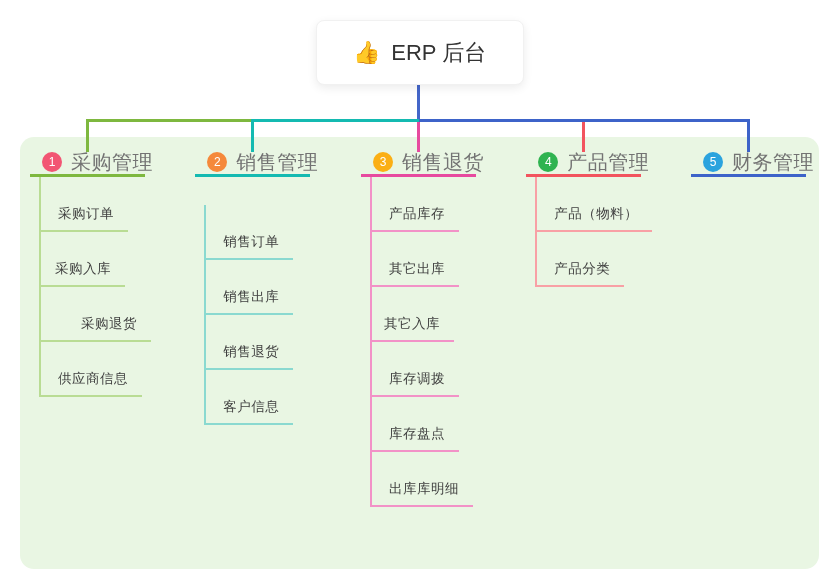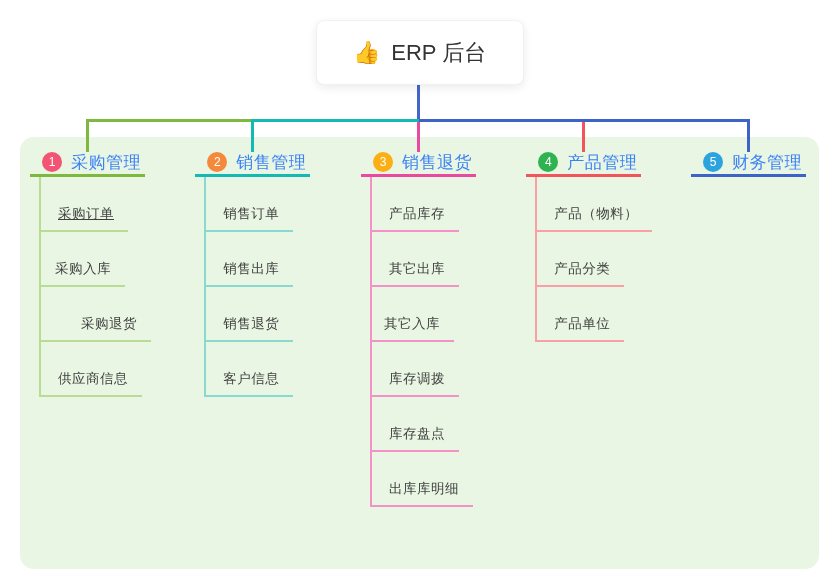--- a/index.html
+++ b/index.html
@@ -23,21 +23,21 @@
   .branch{position:absolute;top:150px;width:170px;}
   .branch-header{
     width:115px;height:27px;box-sizing:border-box;
     display:flex;align-items:center;gap:9px;padding-left:12px;
     border-bottom:3px solid #000;
   }
   .badge{
     flex:0 0 20px;width:20px;height:20px;border-radius:50%;
     color:#fff;font-size:12px;line-height:20px;text-align:center;
   }
-  .branch-label{font-size:17px;color:#3b82f6;letter-spacing:.5px;white-space:nowrap;}
+  .branch-label{font-size:20px;color:#737373;letter-spacing:.5px;white-space:nowrap;}
   .children{margin-left:9px;border-left:2px solid #ccc;width:fit-content;}
   .child{
     height:55px;box-sizing:border-box;display:flex;align-items:flex-end;
     padding:0 14px 7px 17px;border-bottom:2px solid #ccc;
     font-size:13.5px;color:#3f3f3f;white-space:nowrap;width:max-content;
     letter-spacing:.5px;
   }
 </style>
 </head>
 <body>
@@ -61,33 +61,33 @@
   <span>ERP 后台</span>
 </div>
 
 <div id="branches">
   <div class="branch" style="left: 30px;">
     <div class="branch-header" style="border-bottom-color: rgb(126, 184, 63);">
       <span class="badge" style="background: rgb(242, 85, 115);">1</span>
       <span class="branch-label">采购管理</span>
     </div>
     <div class="children" style="border-left-color: rgb(185, 220, 148);">
-        <div class="child" style="border-bottom-color: rgb(185, 220, 148); text-decoration: underline;">采购订单</div>
+        <div class="child" style="border-bottom-color: rgb(185, 220, 148);">采购订单</div>
         <div class="child" style="border-bottom-color: rgb(185, 220, 148); padding-left: 14px;">采购入库</div>
         <div class="child" style="border-bottom-color: rgb(185, 220, 148); padding-left: 40px;">采购退货</div>
         <div class="child" style="border-bottom-color: rgb(185, 220, 148);">供应商信息</div>
       </div>
   </div>
 
   <div class="branch" style="left: 195.25px;">
     <div class="branch-header" style="border-bottom-color: rgb(20, 186, 177);">
       <span class="badge" style="background: rgb(245, 137, 59);">2</span>
       <span class="branch-label">销售管理</span>
     </div>
-    <div class="children" style="border-left-color: rgb(138, 217, 208);">
+    <div class="children" style="border-left-color: rgb(138, 217, 208); margin-top: 28px;">
         <div class="child" style="border-bottom-color: rgb(138, 217, 208);">销售订单</div>
         <div class="child" style="border-bottom-color: rgb(138, 217, 208);">销售出库</div>
         <div class="child" style="border-bottom-color: rgb(138, 217, 208);">销售退货</div>
         <div class="child" style="border-bottom-color: rgb(138, 217, 208);">客户信息</div>
       </div>
   </div>
 
   <div class="branch" style="left: 361px;">
     <div class="branch-header" style="border-bottom-color: rgb(231, 74, 159);">
       <span class="badge" style="background: rgb(251, 175, 20);">3</span>
@@ -104,21 +104,20 @@
   </div>
 
   <div class="branch" style="left: 526.25px;">
     <div class="branch-header" style="border-bottom-color: rgb(242, 84, 94);">
       <span class="badge" style="background: rgb(47, 179, 80);">4</span>
       <span class="branch-label">产品管理</span>
     </div>
     <div class="children" style="border-left-color: rgb(248, 160, 165); font-family: Liberation Serif, serif;">
         <div class="child" style="border-bottom-color: rgb(248, 160, 165);">产品（物料）</div>
         <div class="child" style="border-bottom-color: rgb(248, 160, 165);">产品分类</div>
-        <div class="child" style="border-bottom-color: rgb(248, 160, 165);">产品单位</div>
       </div>
   </div>
 
   <div class="branch" style="left: 691px;">
     <div class="branch-header" style="border-bottom-color: rgb(61, 99, 201);">
       <span class="badge" style="background: rgb(43, 163, 222);">5</span>
       <span class="branch-label">财务管理</span>
     </div>
   </div>
 </div>

